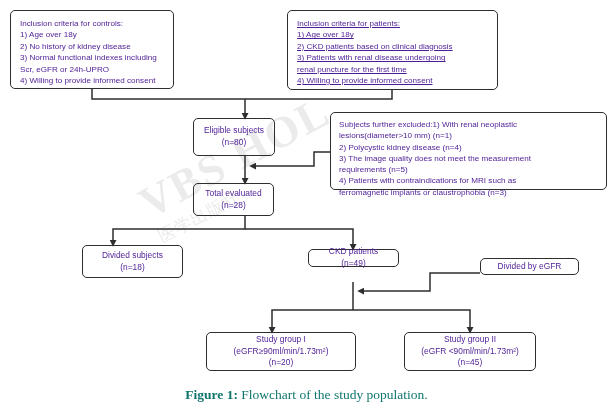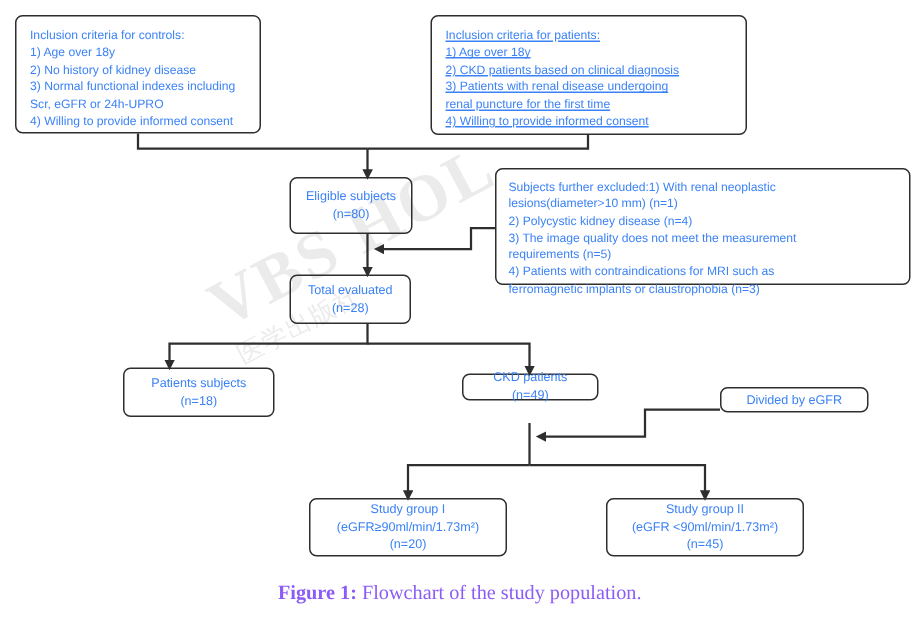--- a/index.html
+++ b/index.html
@@ -42,21 +42,21 @@
     font-size: 17px;
     letter-spacing: 1px;
     font-weight: normal;
   }
   .node {
     position: absolute;
     box-sizing: border-box;
     border: 1.4px solid #2e2e2e;
     border-radius: 5px;
     background: transparent;
-    color: #3b82f6;
+    color: #4c1d95;
     z-index: 2;
   }
   .node .txt {
     display: block;
     white-space: pre-line;
   }
   .crit {
     font-size: 8.1px;
     line-height: 11.4px;
     padding: 7px 0 0 9px;
@@ -87,35 +87,35 @@
     pointer-events: none;
   }
   .caption {
     position: absolute;
     left: 0;
     top: 387px;
     width: 613px;
     text-align: center;
     font-family: "Liberation Serif", serif;
     font-size: 13.5px;
-    color: #8b5cf6;
+    color: #0f766e;
     z-index: 3;
   }
   .caption b { font-weight: bold; }
 
   
   #n-controls   { left: 10px;  top: 10px;  width: 164px; height: 79px; }
   #n-patients   { left: 287px; top: 10px;  width: 211px; height: 80px; text-decoration: underline; }
   #n-eligible   { left: 193px; top: 118px; width: 82px; height: 38px; }
   #n-excluded   { left: 330px; top: 112px; width: 277px; height: 78px; }
   #n-total      { left: 193px; top: 183px; width: 81px; height: 33px; }
   #n-control-s  { left: 82px;  top: 245px; width: 101px; height: 33px; }
   #n-ckd        { left: 308px; top: 249px; width: 91px;  height: 18px; }
   #n-divided    { left: 480px; top: 258px; width: 99px;  height: 17px; }
-  #n-group1     { left: 206px; top: 332px; width: 132px; height: 39px; }
+  #n-group1     { left: 206px; top: 332px; width: 150px; height: 39px; }
   #n-group2     { left: 404px; top: 332px; width: 132px; height: 39px; }
 </style>
 </head>
 <body>
 
 <div id="flow-root">
 
   <div class="wm">
     <span>VBS HOL</span>
     <small>医学出版社</small>
@@ -190,21 +190,21 @@
 
   <div class="node" id="n-total">
     <div class="ctr">
       <span>Total evaluated</span>
       <span>(n=28)</span>
     </div>
   </div>
 
   <div class="node" id="n-control-s">
     <div class="ctr">
-      <span>Patients subjects</span>
+      <span>Divided subjects</span>
       <span>(n=18)</span>
     </div>
   </div>
 
   <div class="node" id="n-ckd">
     <div class="ctr">
       <span>CKD patients</span>
       <span>(n=49)</span>
     </div>
   </div>

